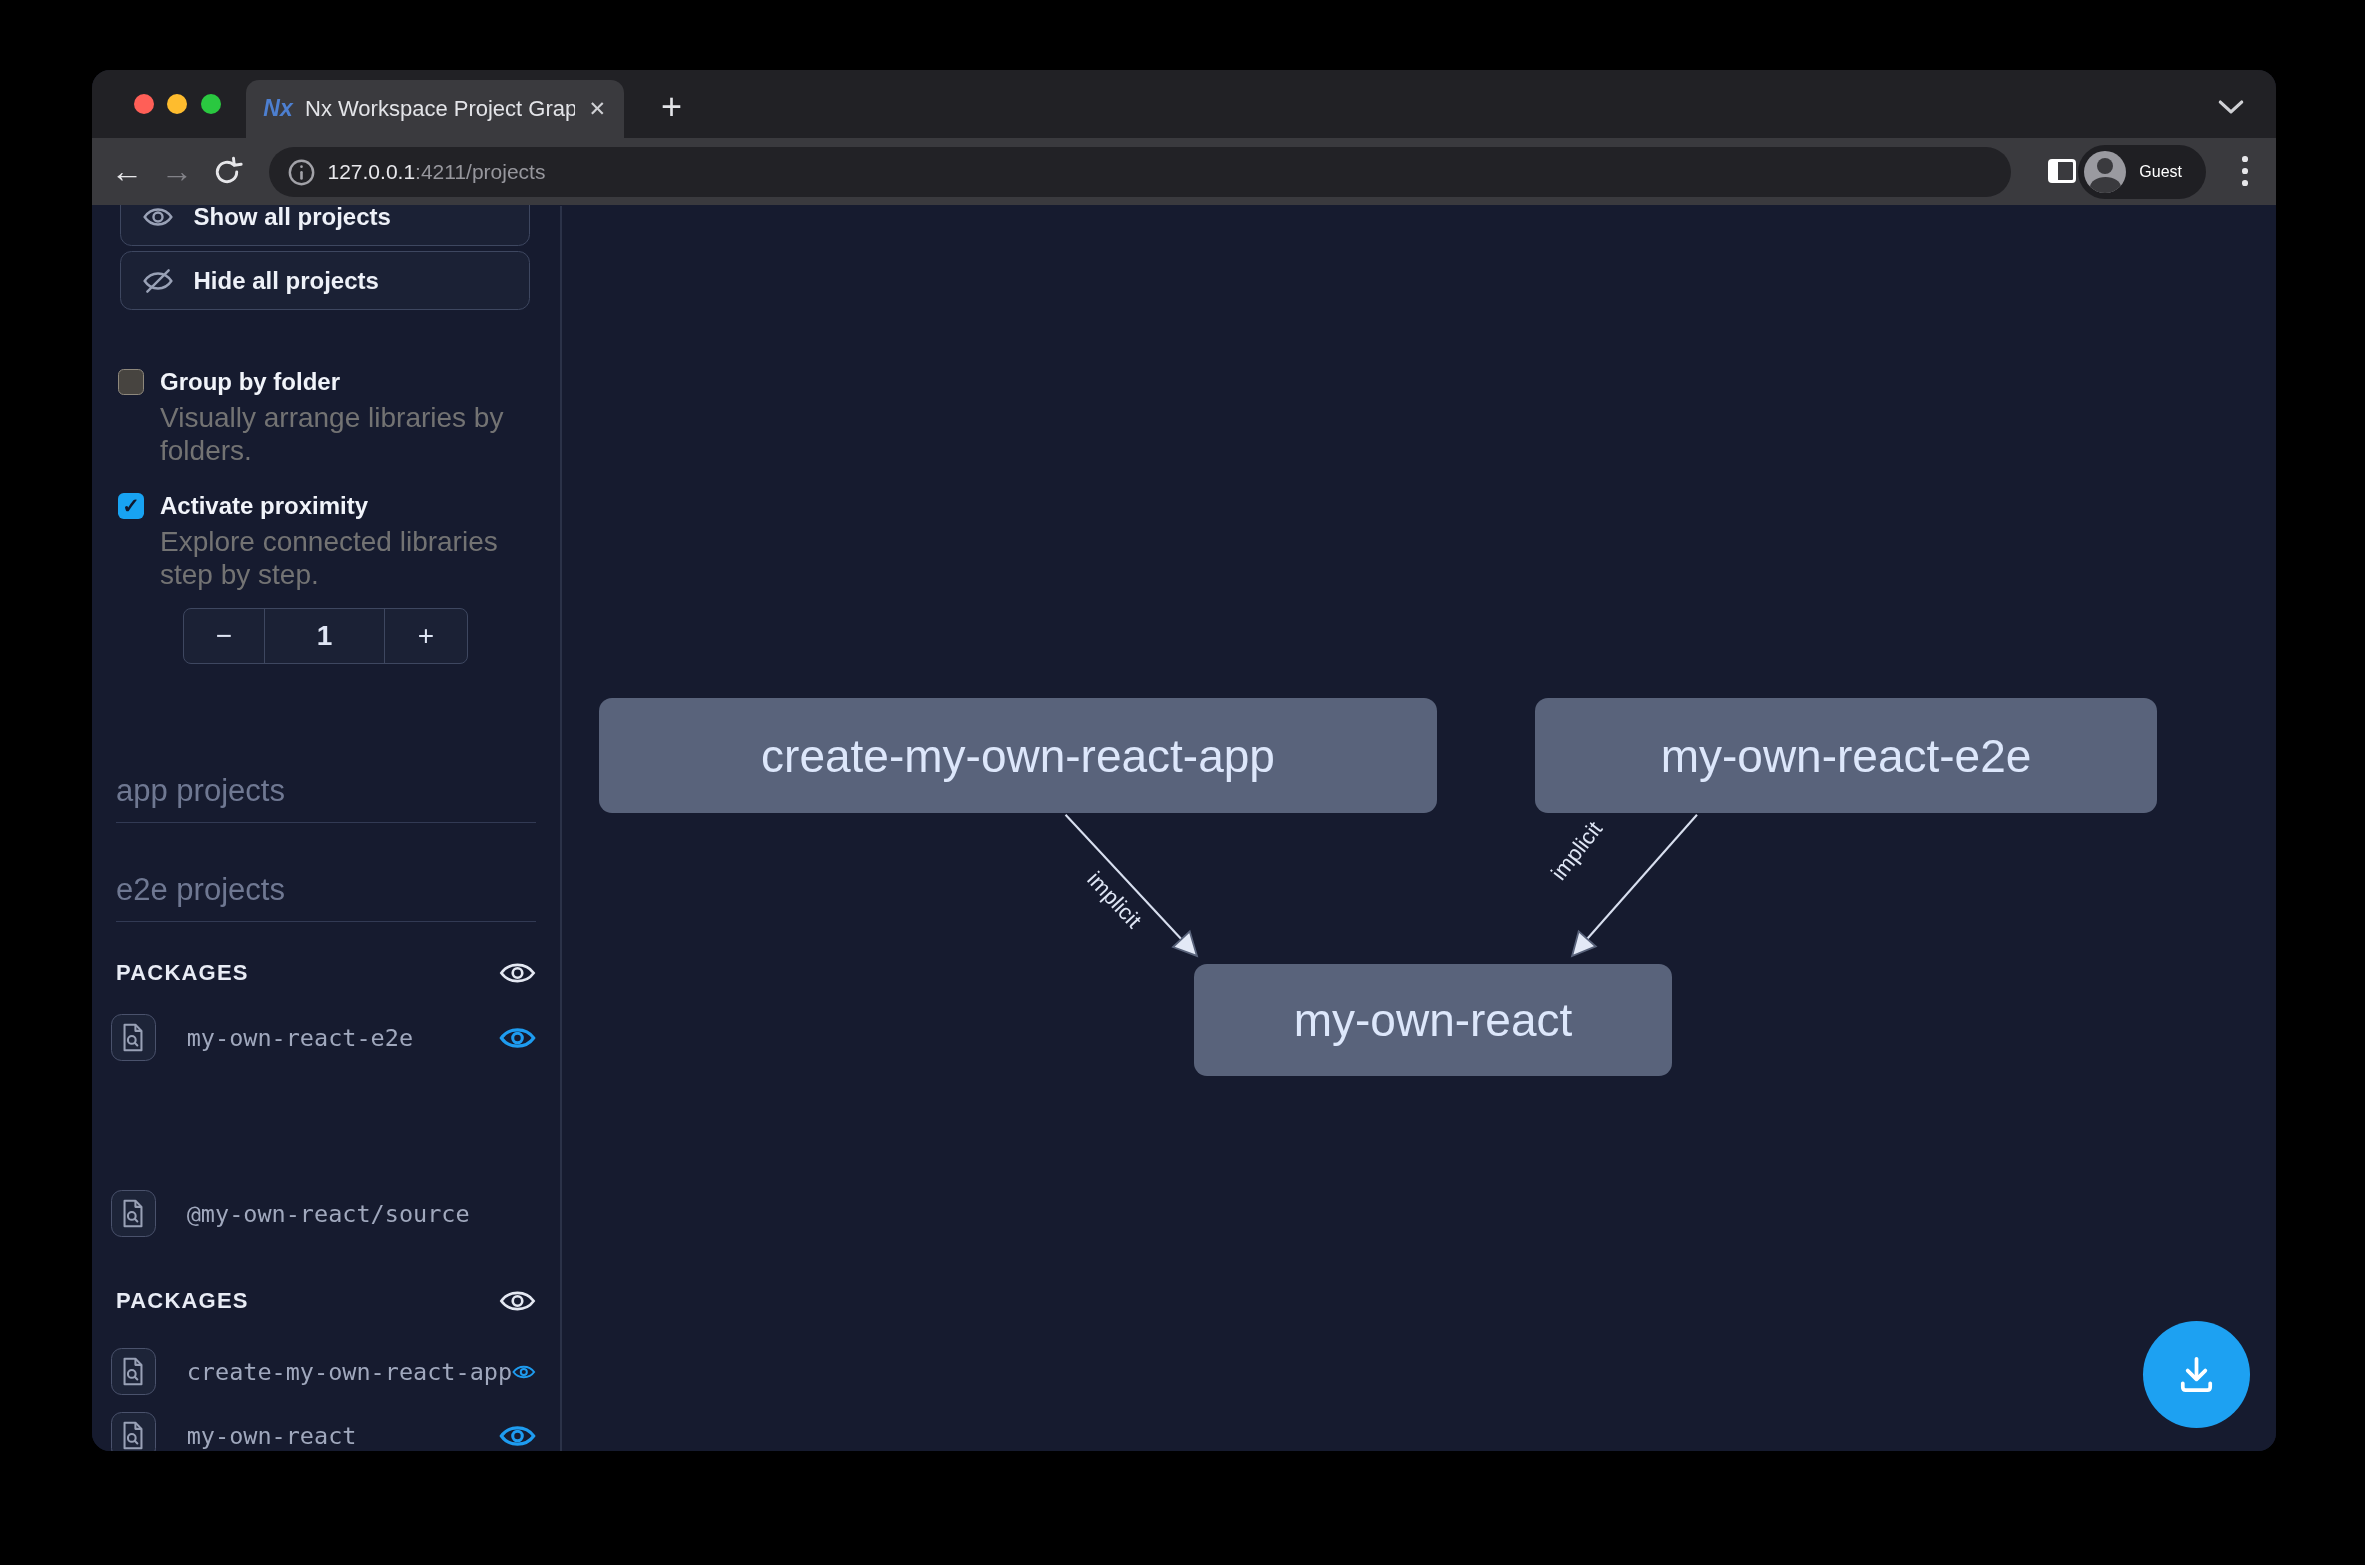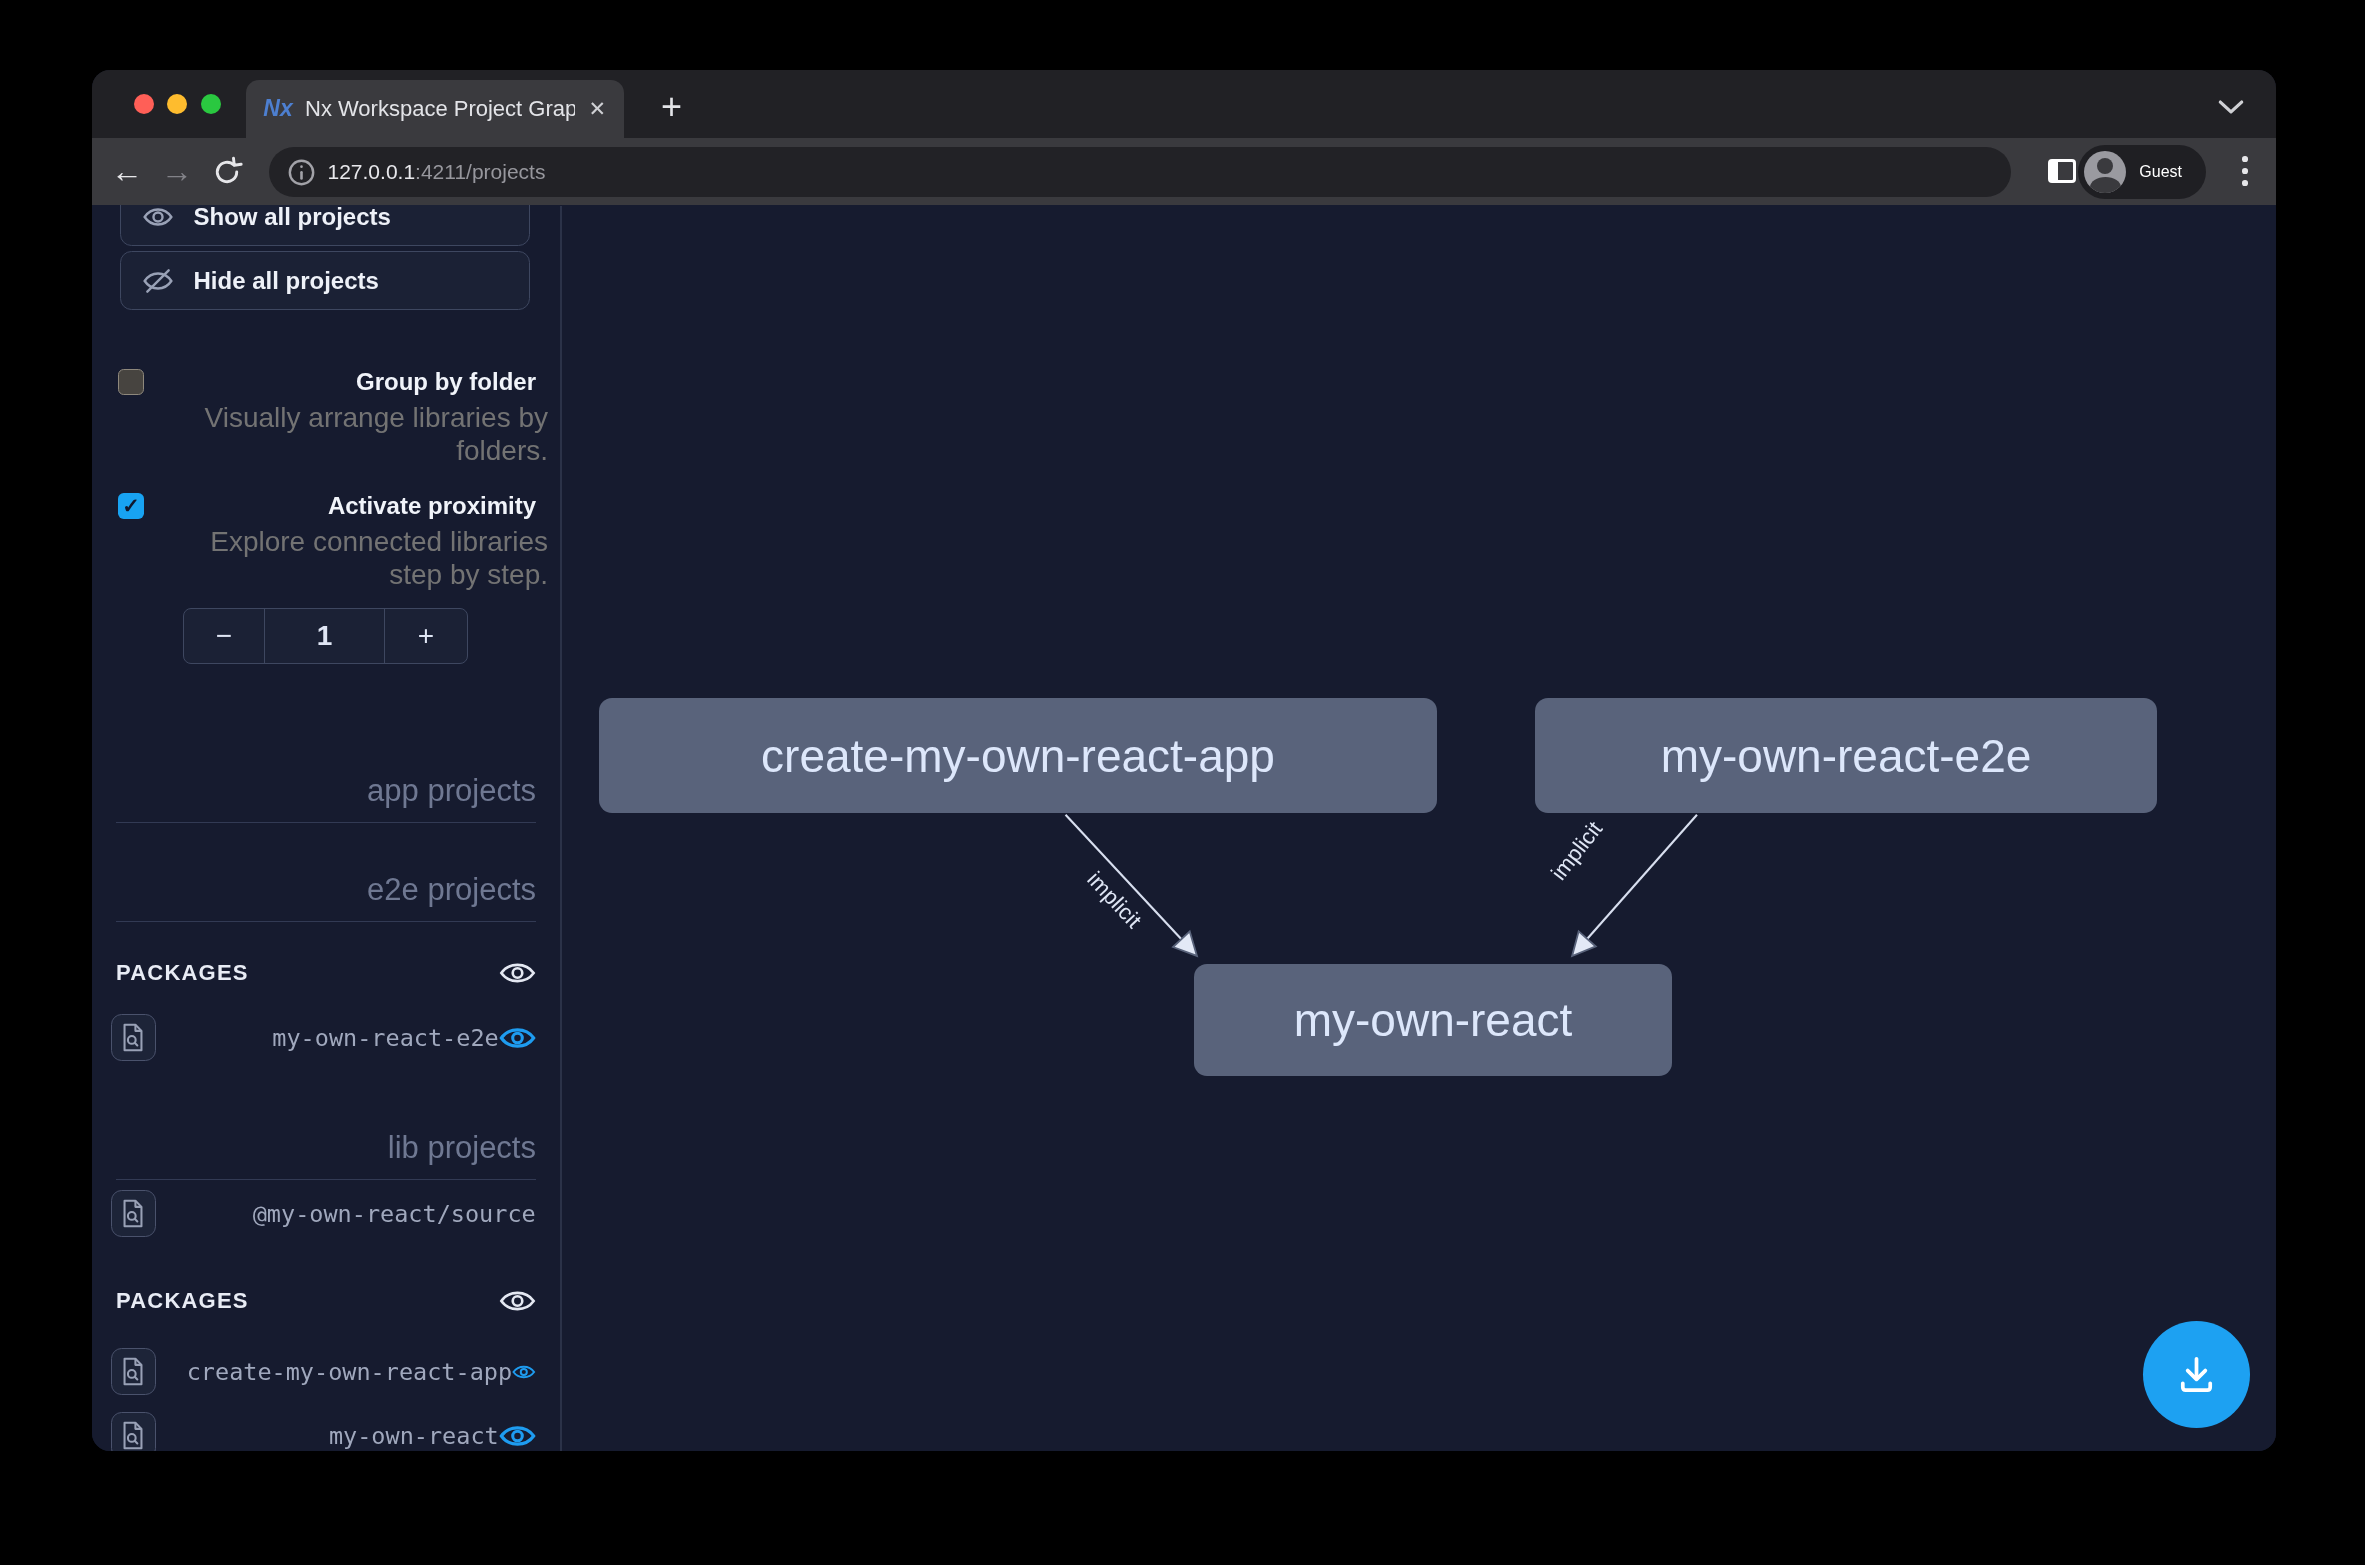--- a/index.html
+++ b/index.html
@@ -44,21 +44,21 @@
     display:flex;align-items:center;padding:0 24px 0 6.5px;gap:13px;}
   .avatar{width:42px;height:42px;border-radius:50%;background:#9a9aa0;position:relative;overflow:hidden;flex:none;}
   .avatar::before{content:"";position:absolute;left:13px;top:7.3px;width:16px;height:16px;border-radius:50%;background:#3a3a3e;}
   .avatar::after{content:"";position:absolute;left:5.7px;top:26px;width:31px;height:21px;border-radius:50%;background:#3a3a3e;}
   .guest-label{color:#fff;font-size:16px;}
   .kebab{position:absolute;right:28px;top:18px;display:flex;flex-direction:column;gap:6.5px;align-items:center;}
   .kebab span{width:5.7px;height:5.7px;border-radius:50%;background:#e6e6e9;}
 
   
   .content{position:absolute;left:0;top:136px;width:100%;height:1245px;background:#161b2f;z-index:1;}
-  .sidebar{position:absolute;left:0;top:0;width:468px;height:100%;text-align:right;}
+  .sidebar{position:absolute;left:0;top:0;width:468px;height:100%;}
   .sidebar-divider{position:absolute;left:468px;top:0;width:1.6px;height:100%;background:#2b3248;}
 
   .side-btn{position:absolute;left:28px;width:410px;height:59px;border:1.6px solid #3e4760;
     border-radius:11.4px;background:#1b2135;display:flex;align-items:center;padding:0 21px;gap:19.5px;}
   .side-btn .lbl{color:#eef1f8;font-size:24px;font-weight:700;}
   .btn-cut{top:-18.7px;}   
   .btn-hide{top:45px;}
 
   .chk-row{position:absolute;left:26px;width:418px;}
   .chk-box{position:absolute;left:0;top:3.2px;width:26px;height:26px;border-radius:5.7px;}
@@ -220,21 +220,20 @@
             <line x1="11.4" y1="16.4" x2="13.6" y2="18.6" stroke="#99a1b6" stroke-width="1.7" stroke-linecap="round"></line>
           </svg>
         </span>
         <span class="proj-name">my-own-react-e2e</span>
         <svg width="37" height="28" viewBox="0 0 24 18">
           <path d="M1.5 9 C6.5 2,17.5 2,22.5 9 C17.5 16,6.5 16,1.5 9 Z" fill="none" stroke="#1e9cf0" stroke-width="2"></path>
           <circle cx="12" cy="9" r="3.1" fill="none" stroke="#1e9cf0" stroke-width="2"></circle>
         </svg>
       </div>
 
-      <div class="sec-head h-lib">lib projects</div>
 
       <div class="proj-row pr-2">
         <span class="proj-ico">
           <svg width="26" height="29" viewBox="0 0 20 24">
             <path d="M3 1.5 H12 L17 6.5 V22.5 H3 Z" fill="none" stroke="#99a1b6" stroke-width="1.7" stroke-linejoin="round"></path>
             <path d="M12 1.5 V6.5 H17" fill="none" stroke="#99a1b6" stroke-width="1.7" stroke-linejoin="round"></path>
             <circle cx="9" cy="14" r="3.2" fill="none" stroke="#99a1b6" stroke-width="1.7"></circle>
             <line x1="11.4" y1="16.4" x2="13.6" y2="18.6" stroke="#99a1b6" stroke-width="1.7" stroke-linecap="round"></line>
           </svg>
         </span>

